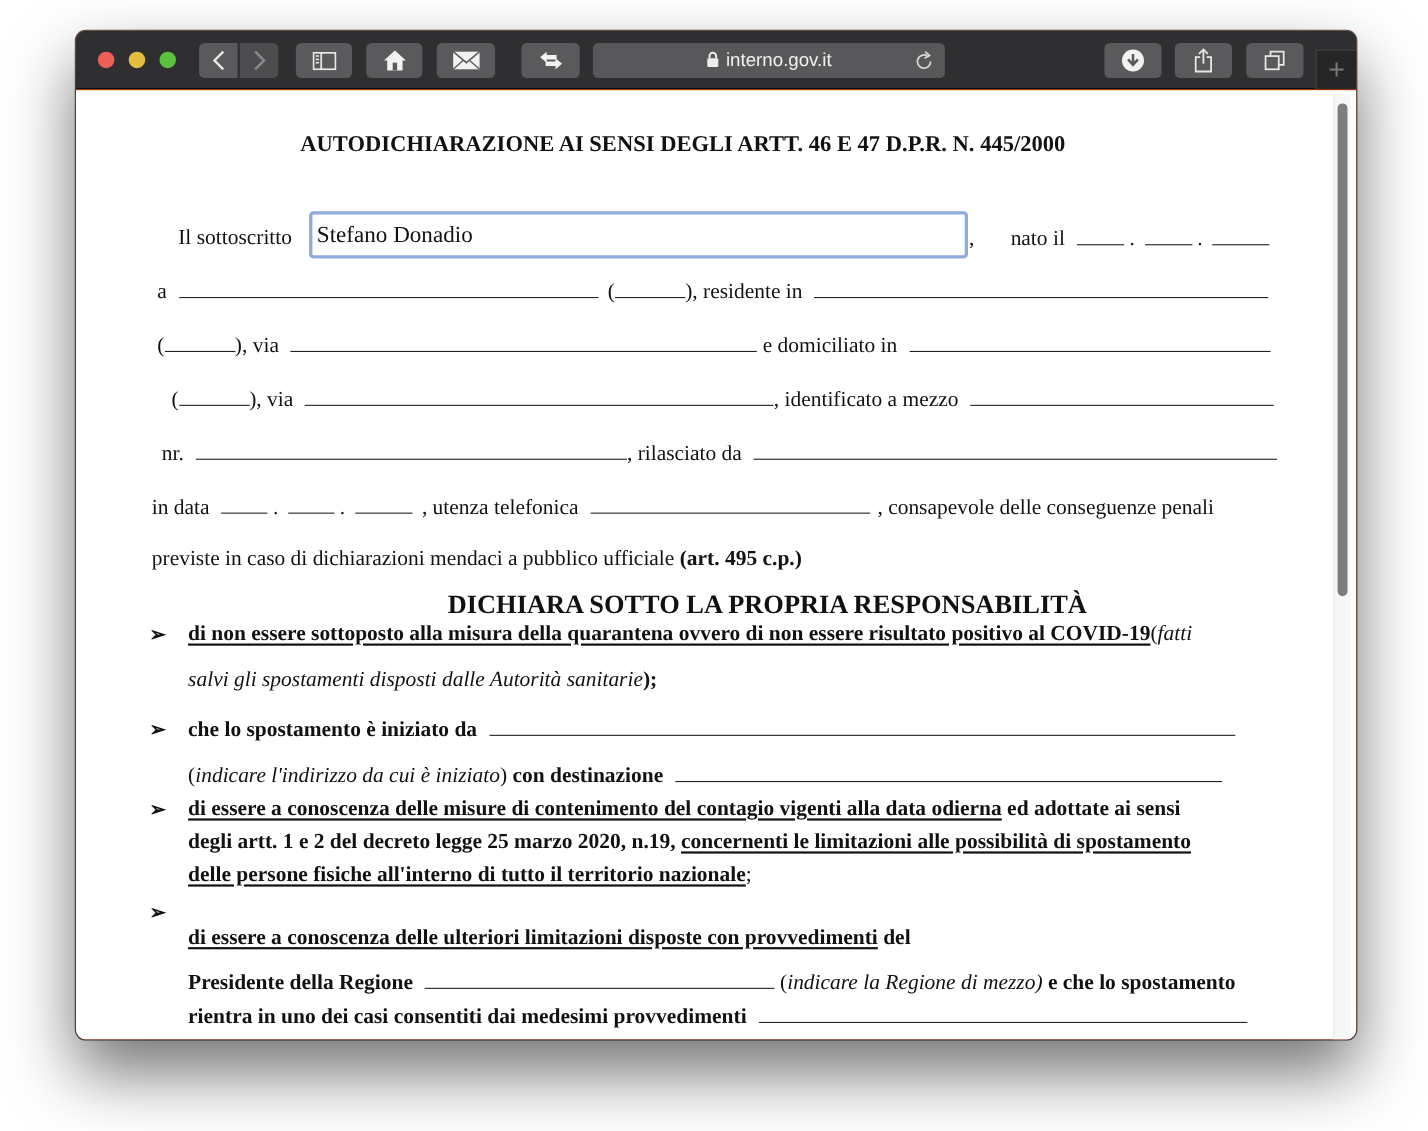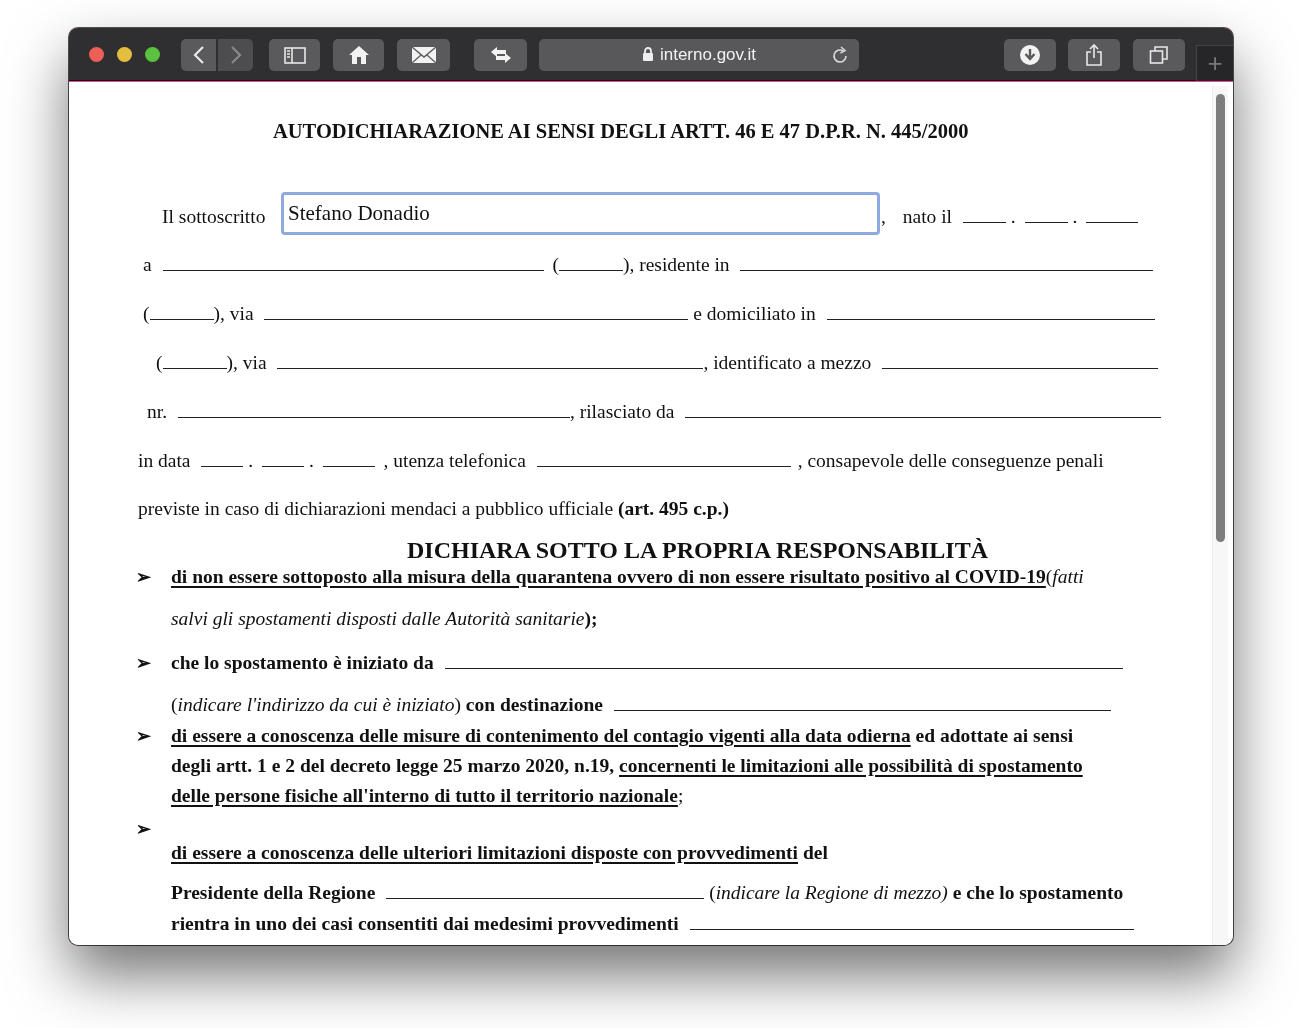--- a/index.html
+++ b/index.html
@@ -1,21 +1,21 @@
 <!DOCTYPE html>
 <html><head>
 <meta charset="utf-8">
 <style>
   * { box-sizing: border-box; margin: 0; padding: 0; }
   html, body { width: 1298px; height: 1028px; background: #ffffff; overflow: hidden; }
   body { position: relative; font-family: "Liberation Serif", serif; }
 
   .window {
     position: absolute; left: 69px; top: 28px; width: 1164px; height: 917px;
-    border-radius: 9px; overflow: hidden; background: #ec4899;
+    border-radius: 9px; overflow: hidden; background: #c2410c;
     box-shadow: 0 30px 60px rgba(0,0,0,0.55), 0 0 0 1px #555;
   }
   .toolbar {
     position: absolute; left: 0; top: 0; width: 100%; height: 53px;
     background: #2f2f31; border-bottom: 1px solid #111;
   }
   .traffic { position: absolute; top: 19px; width: 15px; height: 15px; border-radius: 50%; }
   .tl-close { left: 20px; background: #ed5f57; }
   .tl-min { left: 48px; background: #e4be3f; }
   .tl-max { left: 76px; background: #5ac23f; }
@@ -162,21 +162,21 @@
 
   <div class="content">
     <div class="line title">AUTODICHIARAZIONE AI SENSI DEGLI ARTT. 46 E 47 D.P.R. N. 445/2000</div>
 
     <div class="line" style="left:93px; top:124px;">
       <span>Il sottoscritto</span>
     </div>
     <input class="name-input" value="Stefano Donadio" style="">
     <div class="line" style="left:812px; top:124px;">
       <span>,</span>
-      <span style="margin-left:12px">nato  il</span>
+      <span style="margin-left:28px">nato  il</span>
       <span class="field" style="width:43px; margin-left:6px"></span>
       <span>.</span>
       <span class="field" style="width:43px; margin-left:4px"></span>
       <span>.</span>
       <span class="field" style="width:52px; margin-left:4px"></span>
     </div>
 
     <div class="line" style="left:74px; top:172px;">
       <span>a</span>
       <span class="field" style="width:381px; margin-left:6px"></span>

